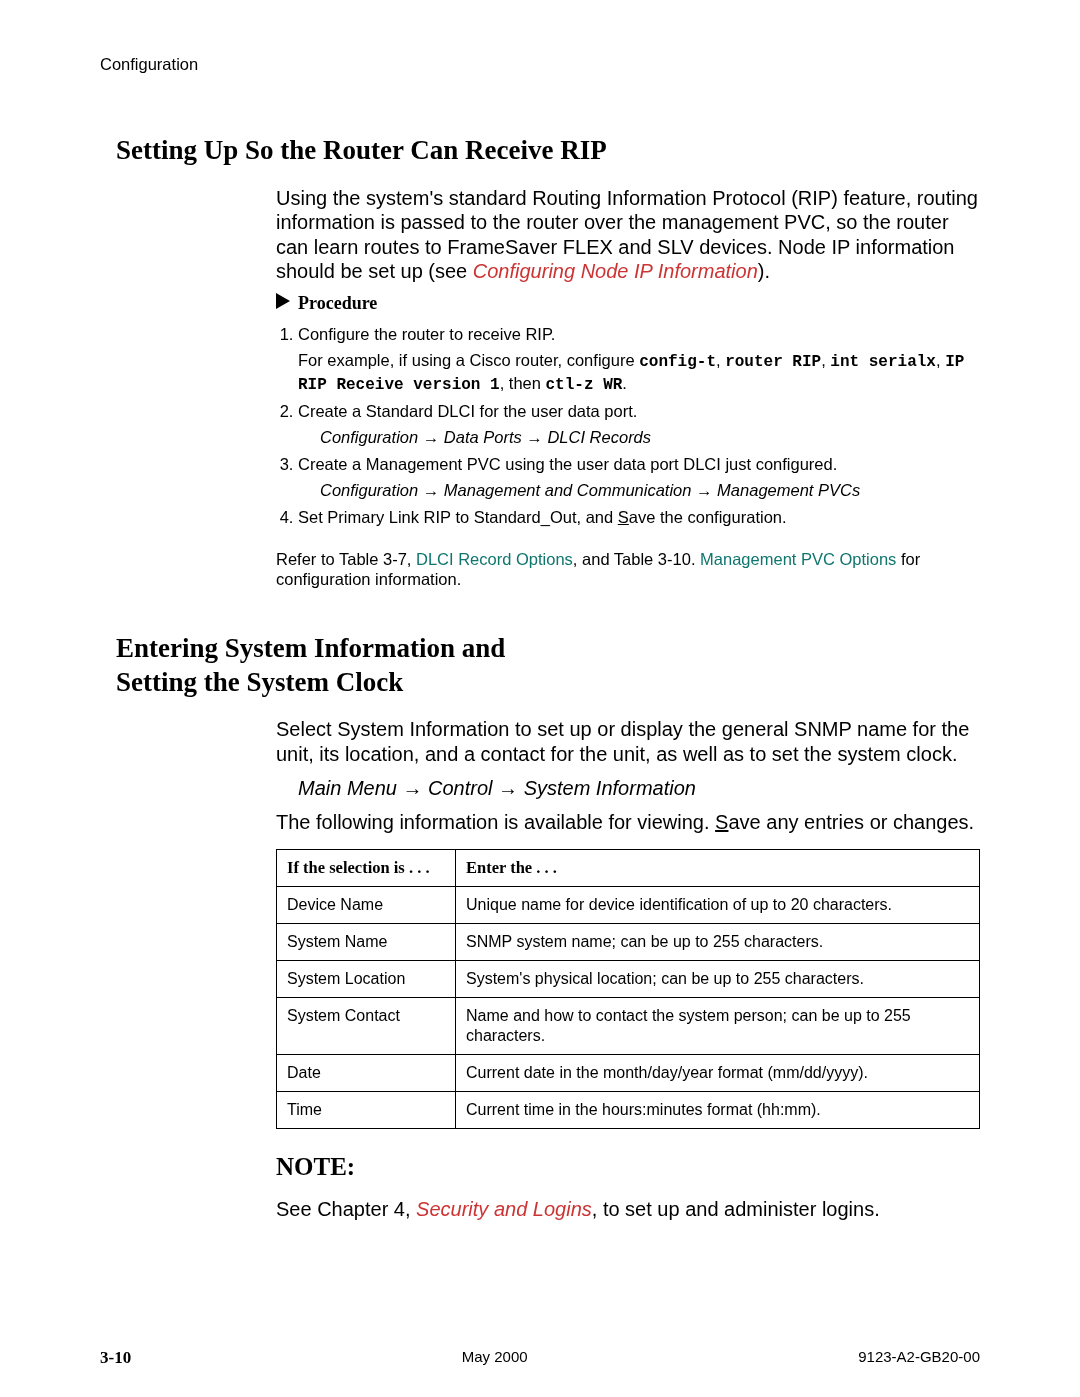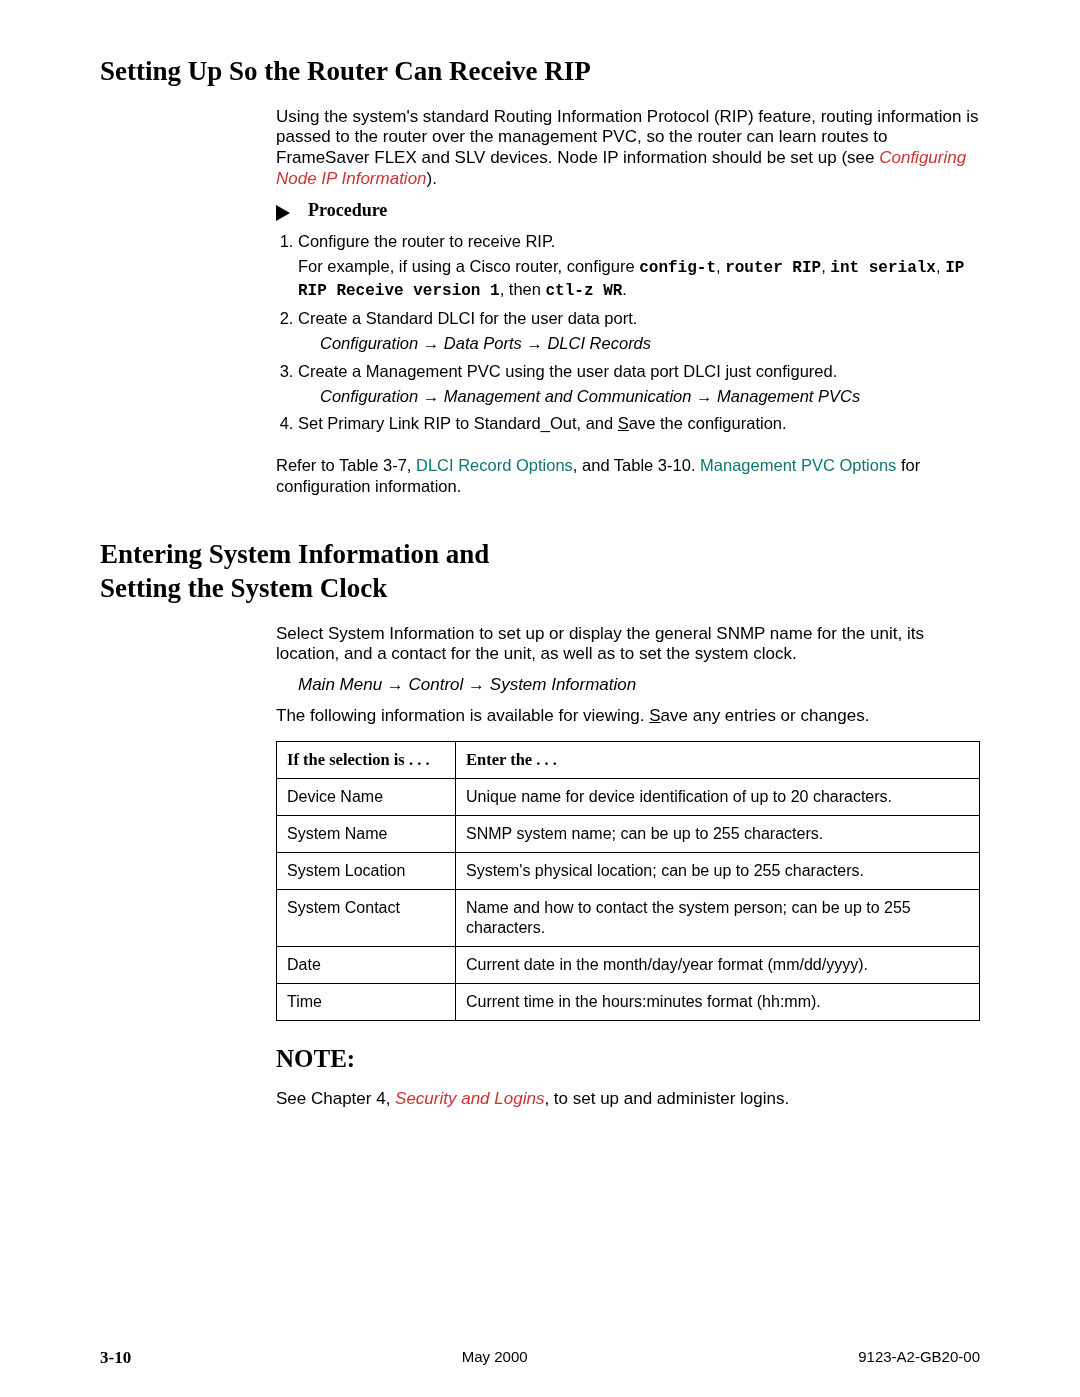--- a/index.html
+++ b/index.html
@@ -17,42 +17,42 @@
     position: relative;
   }
   .running-head {
     font-size: 16.5px;
     margin-bottom: 60px;
   }
   h2.section-title {
     font-family: "Times New Roman", Times, serif;
     font-weight: bold;
     font-size: 27px;
-    margin: 0 0 18px 0;
+    margin: 0 0 18px 16px;
     line-height: 1.25;
   }
   .indent-block {
     margin-left: 176px;
   }
   p {
-    font-size: 17px;
+    font-size: 20px;
     line-height: 1.22;
     margin: 0 0 10px 0;
   }
   .link {
     color: #cc3333;
     font-style: italic;
   }
   .link-plain {
     color: #0f766e;
   }
   .proc-row {
     display: flex;
-    align-items: flex-end;
-    gap: 18px;
+    align-items: flex-start;
+    gap: 8px;
     margin-bottom: 10px;
   }
   .triangle {
     width: 0; height: 0;
     border-top: 8px solid transparent;
     border-bottom: 8px solid transparent;
     border-left: 14px solid #000;
   }
   .proc-label {
     font-family: "Times New Roman", Times, serif;
@@ -132,20 +132,21 @@
   }
   .save-underline {
     text-decoration: underline;
   }
 </style>
 </head>
 <body>
 
 <div class="page">
 
+  <div class="running-head">Configuration</div>
 
   <h2 class="section-title">Setting Up So the Router Can Receive RIP</h2>
 
   <div class="indent-block">
     <p>
       <span>Using the system's standard Routing Information Protocol (RIP) feature, routing information is passed to the router over the management PVC, so the router can learn routes to FrameSaver FLEX and SLV devices. Node IP information should be set up (see </span><span class="link">Configuring Node IP Information</span><span>).</span>
     </p>
 
     <div class="proc-row">
       <div class="triangle"></div>

